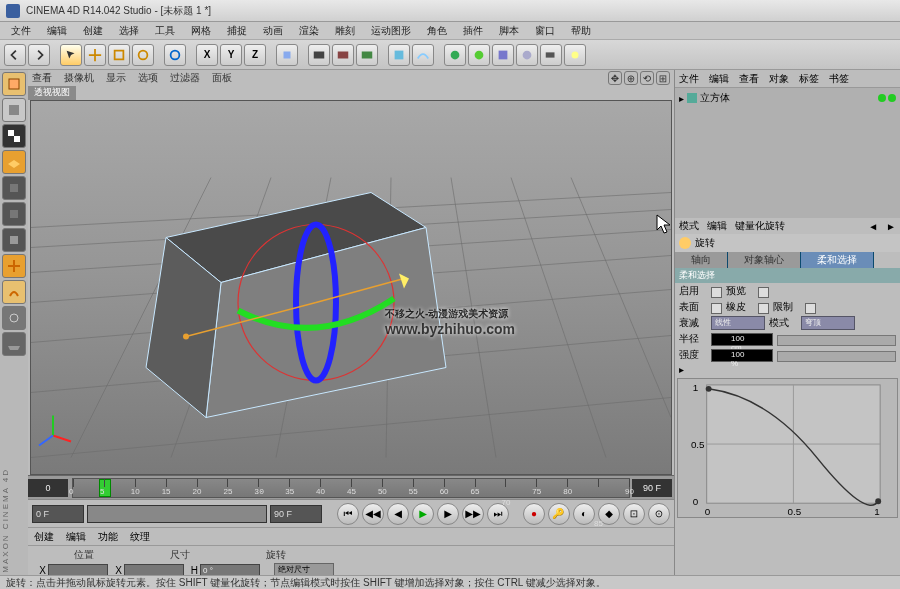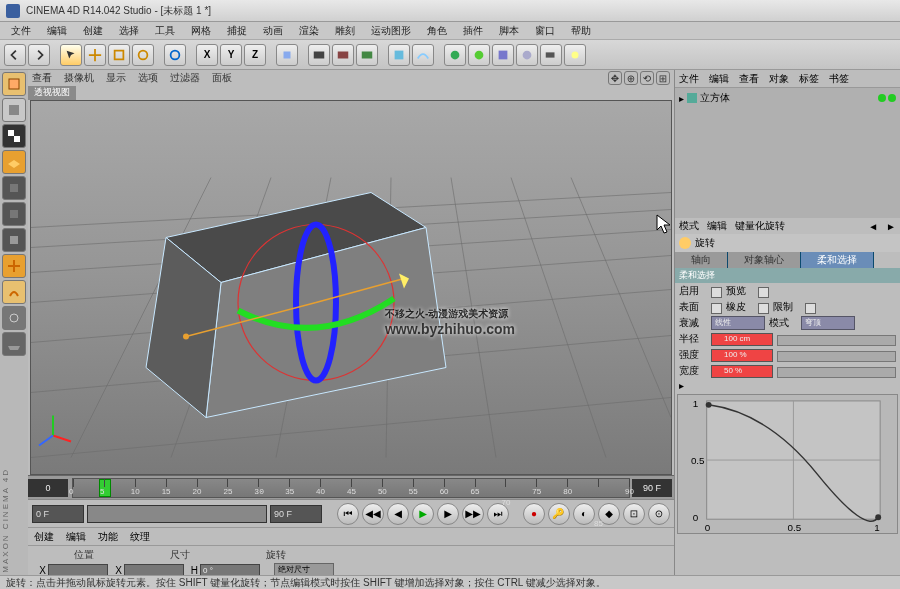--- a/index.html
+++ b/index.html
@@ -46,21 +46,21 @@
 .attrpanel{flex:1;display:flex;flex-direction:column}
 .attrhdr{height:16px;display:flex;align-items:center;padding:0 4px;gap:8px;font-size:9px}
 .attrtitle{height:18px;display:flex;align-items:center;padding:0 4px;gap:4px;background:#c4c4c4}
 .attrtitle .ico{width:12px;height:12px;background:#fc6;border-radius:6px}
 .tabrow{height:16px;display:flex;font-size:9px}
 .tabrow div{padding:1px 16px;background:#9a9a9a;border-right:1px solid #0c4a6e;color:#333}
 .tabrow .act{background:#6a8db8;color:#fff}
 .section{background:#8aa;color:#fff;padding:1px 4px;font-size:9px}
 .prow{display:flex;align-items:flex-end;padding:1px 4px;gap:4px;font-size:9px}
 .prow .pl{width:28px}
-.prow input,.prow .nf{width:62px;height:13px;background:#ef4444;border:1px solid #555;color:#eee;font-size:8px;padding:0 12px}
+.prow input,.prow .nf{width:62px;height:13px;background:#000000;border:1px solid #555;color:#eee;font-size:8px;padding:0 19px}
 .prow .dd{width:54px;height:14px;background:#8a8aa8;border:1px solid #556;font-size:8px;padding:0 3px;color:#eee}
 .prow .chk{width:11px;height:11px;background:#ddd;border:1px solid #666}
 .prow .slider{flex:1;height:11px;background:#aaa;border:1px solid #777;position:relative}
 .graph{height:140px;background:#b8b8b8;margin:2px;border:1px solid #888;position:relative}
 .watermark{position:absolute;left:50%;top:50%;transform:translate(-50%,12px);font-size:18px;font-weight:bold;color:rgba(0,0,0,.8);text-shadow:0 0 4px #fff;text-align:left;pointer-events:none;z-index:50}
 .watermark .l2{font-size:14px;color:rgba(0,0,0,.7)}
 .brand{position:absolute;left:1px;bottom:16px;writing-mode:vertical-rl;transform:rotate(180deg);font-size:8px;color:#666;letter-spacing:2px}
 .cursor{position:absolute;left:656px;top:214px;z-index:60;pointer-events:none}
 </style>
 </head>
@@ -485,25 +485,20 @@
           <span class="pl">半径</span>
           <span class="nf">100 cm</span>
           <span class="slider"></span>
         </div>
       <div class="prow">
           <span class="pl">强度</span>
           <span class="nf">100 %</span>
           <span class="slider"></span>
         </div>
       <div class="prow">
-          <span class="pl">宽度</span>
-          <span class="nf">50 %</span>
-          <span class="slider"></span>
-        </div>
-      <div class="prow">
           <span>▸</span>
         </div>
       <div class="graph">
         <svg width="100%" height="100%" viewBox="0 0 200 140">
           <rect x="18" y="6" width="176" height="120" fill="#c4c4c4" stroke="#888"></rect>
           <line x1="18" y1="66" x2="194" y2="66" stroke="#999"></line>
           <line x1="106" y1="6" x2="106" y2="126" stroke="#999"></line>
           <path d="M20 10 Q 80 18 130 80 T 192 124" fill="none" stroke="#333" stroke-width="1.5"></path>
           <circle cx="20" cy="10" r="3" fill="#333"></circle>
             <circle cx="192" cy="124" r="3" fill="#333"></circle>

